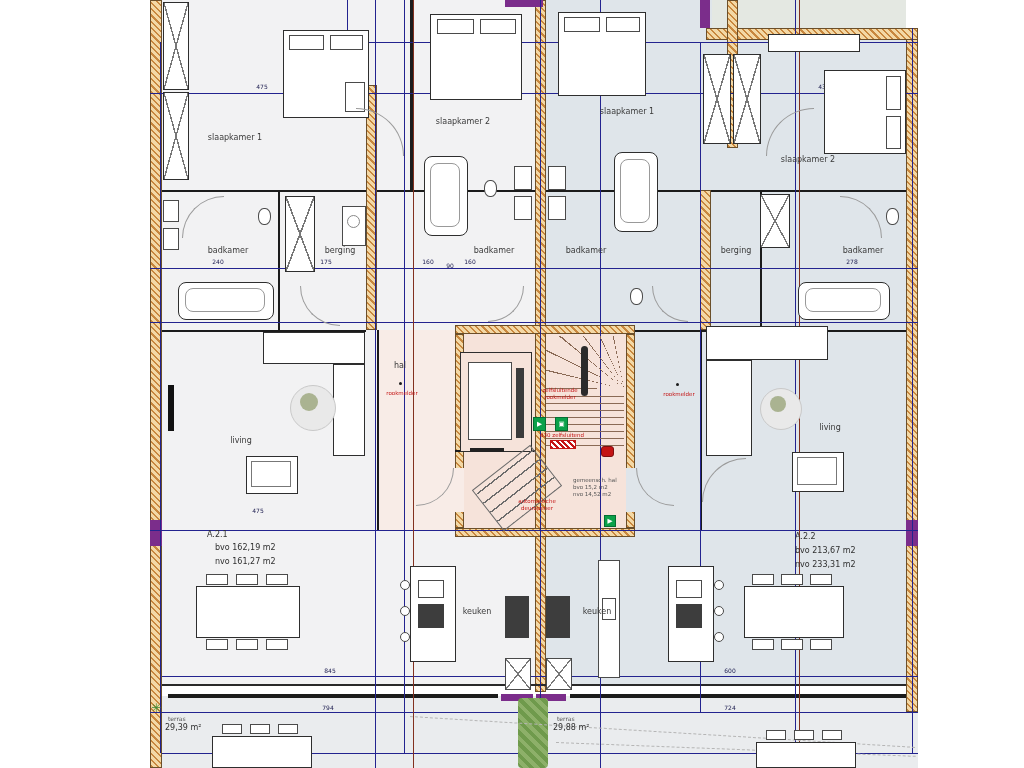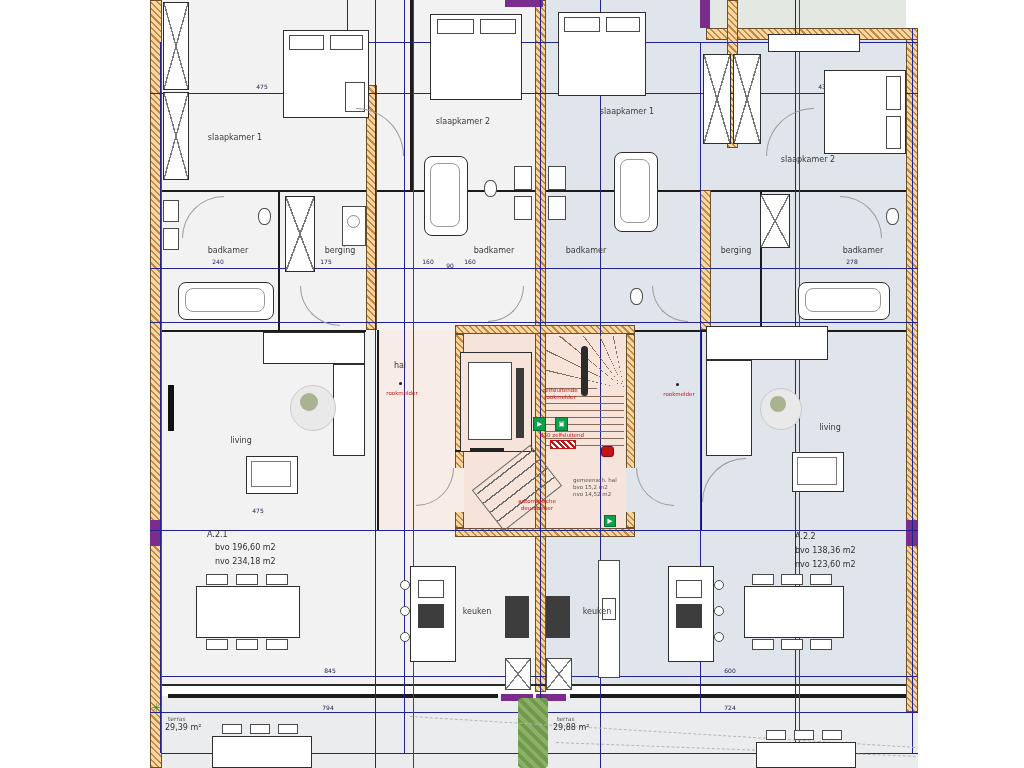--- a/index.html
+++ b/index.html
@@ -261,25 +261,25 @@
   <div class="a lbl" style="left:586px;top:247px">badkamer</div>
   <div class="a lbl" style="left:736px;top:247px">berging</div>
   <div class="a lbl" style="left:863px;top:247px">badkamer</div>
   <div class="a lbl" style="left:400px;top:362px">hal</div>
   <div class="a lbl" style="left:241px;top:437px">living</div>
   <div class="a lbl" style="left:830px;top:424px">living</div>
   <div class="a lbl" style="left:477px;top:608px">keuken</div>
   <div class="a lbl" style="left:597px;top:608px">keuken</div>
 
   <div class="a lbl2" style="left:207px;top:531px">A.2.1</div>
-  <div class="a lbl2" style="left:215px;top:544px">bvo 196,60 m2</div>
-  <div class="a lbl2" style="left:215px;top:558px">nvo 234,18 m2</div>
+  <div class="a lbl2" style="left:215px;top:544px">bvo 162,19 m2</div>
+  <div class="a lbl2" style="left:215px;top:558px">nvo 161,27 m2</div>
   <div class="a lbl2" style="left:795px;top:533px">A.2.2</div>
-  <div class="a lbl2" style="left:795px;top:547px">bvo 138,36 m2</div>
-  <div class="a lbl2" style="left:795px;top:561px">nvo 123,60 m2</div>
+  <div class="a lbl2" style="left:795px;top:547px">bvo 213,67 m2</div>
+  <div class="a lbl2" style="left:795px;top:561px">nvo 233,31 m2</div>
 
   <div class="a" style="left:518px;top:698px;width:30px;height:70px;background:repeating-linear-gradient(45deg,#6f9a4c 0 4px,#8db069 4px 8px);border-radius:4px"></div>
   <div class="a" style="left:151px;top:702px;color:#3d8b37;font-size:12px;line-height:1">✳</div>
   <div class="a dash" style="left:410px;top:716px;width:506px;transform:rotate(3.5deg)"></div>
   <div class="a dash" style="left:556px;top:742px;width:360px;transform:rotate(2.2deg)"></div>
   <div class="a lbl2" style="left:168px;top:716px;font-size:6px;color:#555">terras</div>
   <div class="a lbl2" style="left:165px;top:724px">29,39 m²</div>
   <div class="a lbl2" style="left:557px;top:716px;font-size:6px;color:#555">terras</div>
   <div class="a lbl2" style="left:553px;top:724px">29,88 m²</div>
   <div class="a f" style="left:212px;top:736px;width:100px;height:32px"></div>

